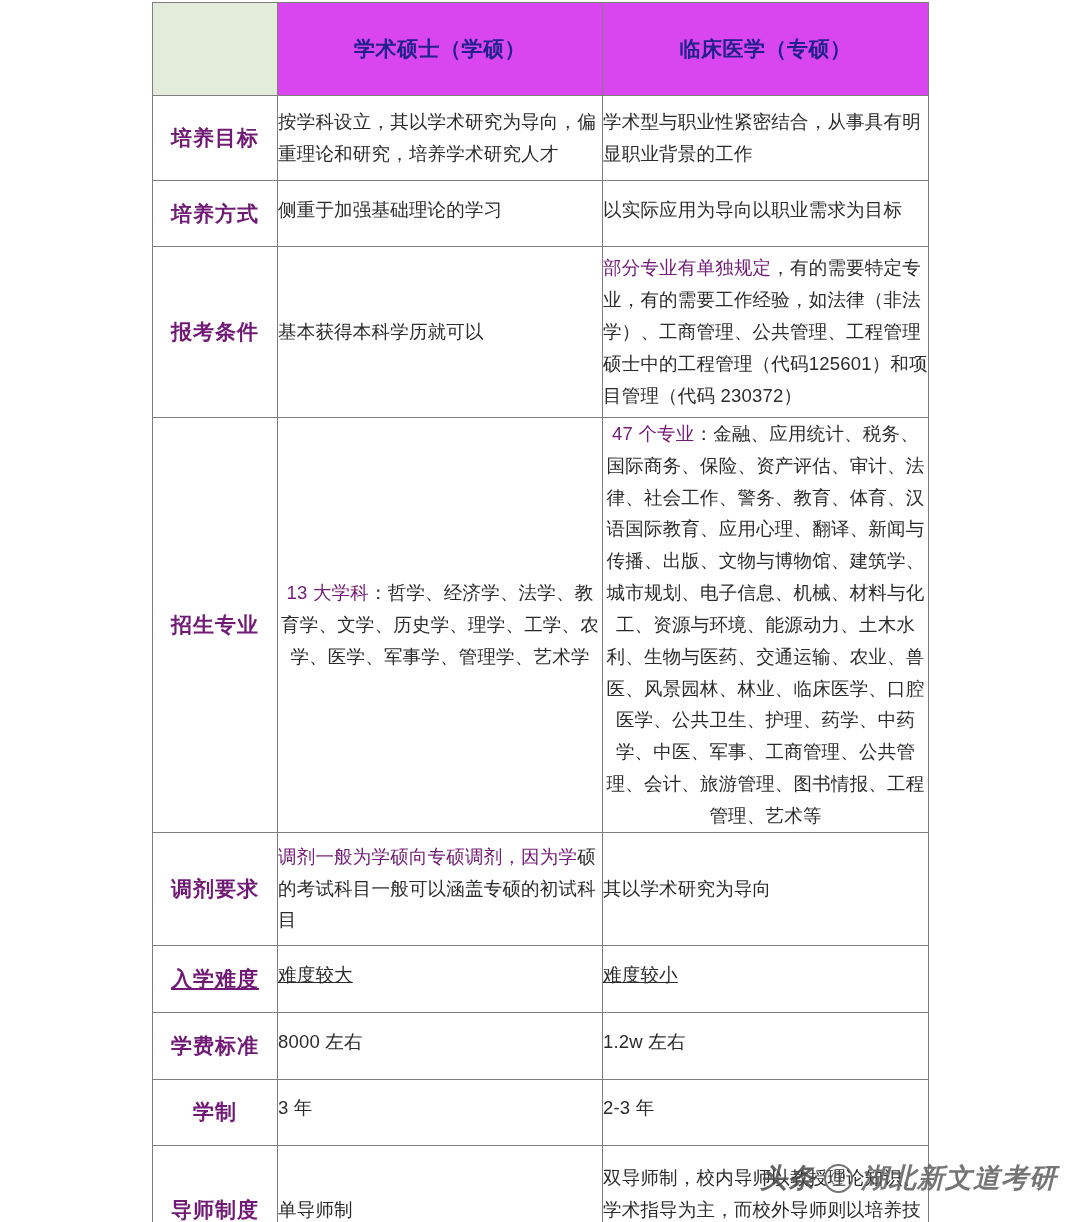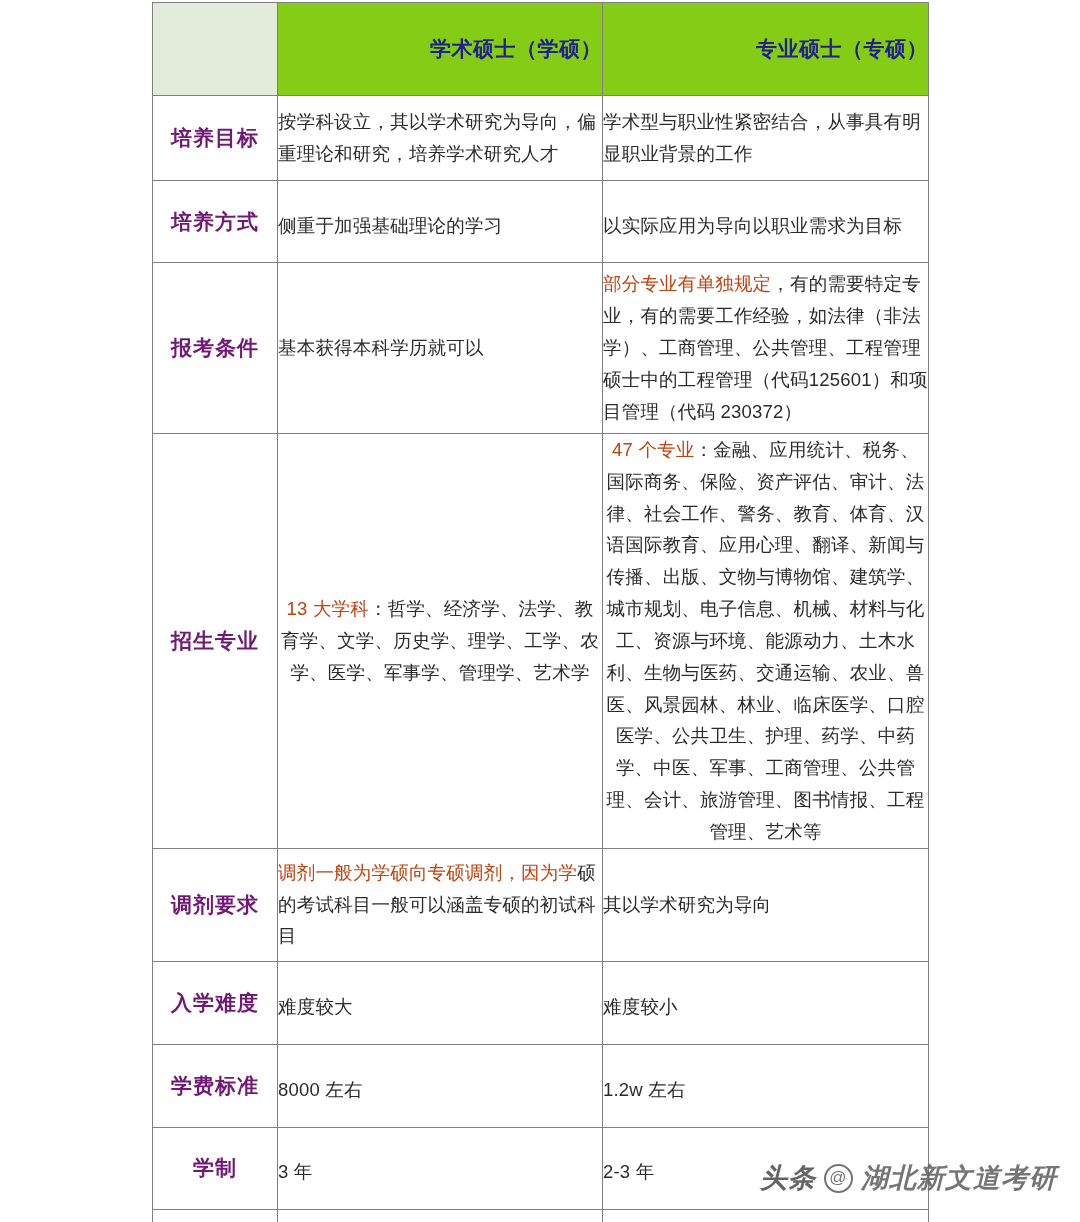--- a/index.html
+++ b/index.html
@@ -42,23 +42,23 @@
 
   table.compare td,
   table.compare th {
     border: 1px solid #7f7f7f;
     vertical-align: middle;
     padding: 0;
   }
 
   
   .hdr-cell {
-    background: #84cc16;
+    background: #d946ef;
     height: 92px;
-    text-align: right;
+    text-align: center;
     color: #20218c;
     font-weight: bold;
     font-size: 21px;
     letter-spacing: 0.5px;
   }
   .hdr-blank {
     background: #e3ecda;
   }
 
   
@@ -74,31 +74,31 @@
   
   .cell {
     vertical-align: top;
     padding: 14px 10px 12px 12px;
     font-size: 18.5px;
     line-height: 1.72;
     color: #2b2b2b;
     letter-spacing: 0.2px;
     word-break: break-all;
   }
-  .cell.mid { vertical-align: middle; padding-top: 16px; padding-bottom: 8px;}
-
-  .purple { color: #c2410c; }
+  .cell.mid { vertical-align: middle; padding-top: 0; padding-bottom: 8px;}
+
+  .purple { color: #701a75; }
 
   
   tr.r-goal    td { height: 84px; }
   tr.r-method  td { height: 57px; }
   tr.r-apply   td { height: 170px; }
   tr.r-majors  td { height: 398px; text-align: center; }
   tr.r-adjust  td { height: 112px; }
-  tr.r-diff    td { height: 58px; }
+  tr.r-diff    td { height: 58px; text-decoration: underline; }
   tr.r-fee     td { height: 58px; margin-left: 25px; }
   tr.r-years   td { height: 57px; }
   tr.r-mentor  td { height: 128px; }
 
   
   .watermark {
     position: absolute;
     left: 760px;
     top: 1160px;
     display: flex;
@@ -147,21 +147,21 @@
       <colgroup>
         <col class="c-label">
         <col class="c-a">
         <col class="c-b">
       </colgroup>
       <tbody>
 
         <tr>
           <td class="hdr-blank"></td>
           <td class="hdr-cell">学术硕士（学硕）</td>
-          <td class="hdr-cell">专业硕士（专硕）</td>
+          <td class="hdr-cell">临床医学（专硕）</td>
         </tr>
 
         <tr class="r-goal">
           <td class="row-label">培养目标</td>
           <td class="cell">按学科设立，其以学术研究为导向，偏重理论和研究，培养学术研究人才</td>
           <td class="cell">学术型与职业性紧密结合，从事具有明显职业背景的工作</td>
         </tr>
 
         <tr class="r-method">
           <td class="row-label">培养方式</td>

